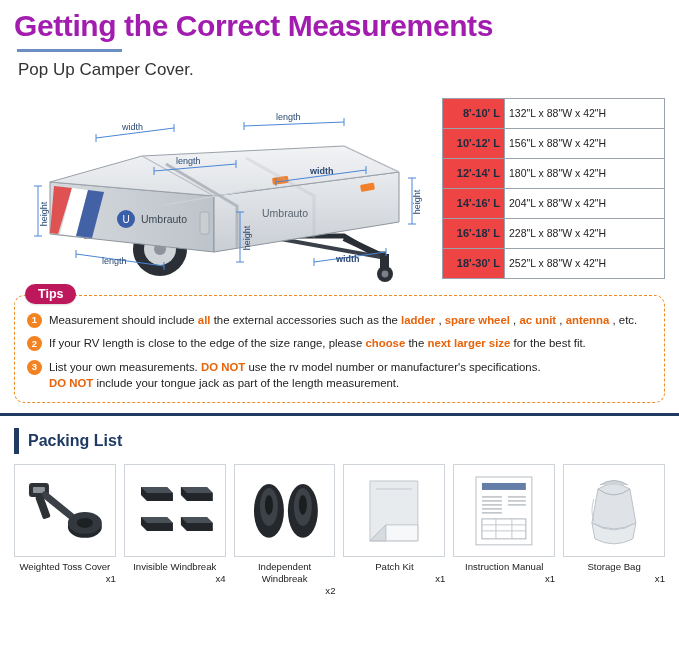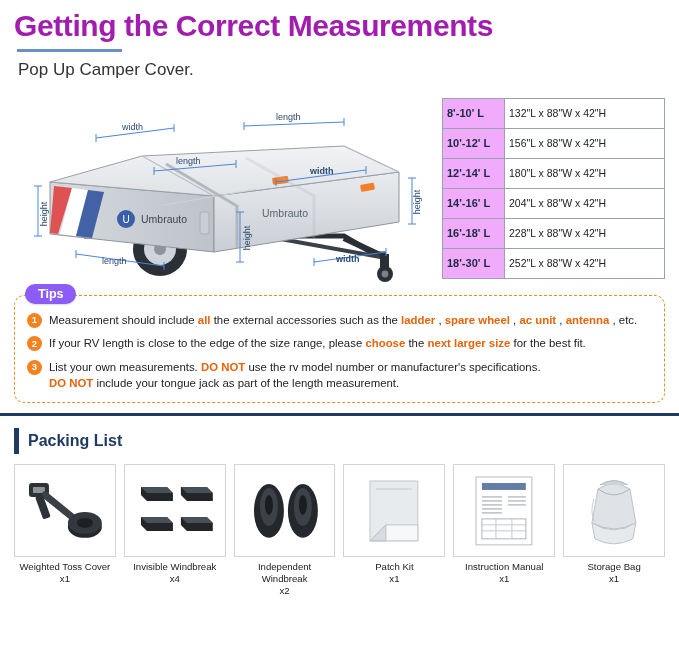--- a/index.html
+++ b/index.html
@@ -58,23 +58,23 @@
     width: 100%;
     font-size: 10.5px;
   }
   table.size-table td {
     border: 1px solid #9aa3ad;
     padding: 6px 4px;
     height: 30px;
   }
   td.size-col {
     width: 62px;
-    text-align: left;
+    text-align: right;
     font-weight: bold;
-    background: #f0abfc;
+    background: #ef4444;
     font-size: 11px;
     color: #1b2a3d;
   }
   td.dim-col {
     padding-left: 12px;
     color: #222;
     font-size: 10.5px;
   }
 
   
@@ -88,21 +88,21 @@
   .tips-box {
     border: 1.5px dashed #f08a24;
     border-radius: 10px;
     padding: 16px 12px 10px 12px;
     position: relative;
   }
   .tips-badge {
     position: absolute;
     top: -12px;
     left: 10px;
-    background: #8b5cf6;
+    background: #be185d;
     color: #fff;
     font-size: 12.5px;
     font-weight: bold;
     padding: 3px 13px;
     border-radius: 11px;
     box-shadow: 0 1px 2px rgba(0,0,0,.15);
   }
   .tip-row {
     display: flex;
     align-items: flex-start;
@@ -158,21 +158,21 @@
     background: #fff;
   }
   .card-art { position: absolute; inset: 0; }
   .card-caption {
     text-align: center;
     font-size: 9.6px;
     line-height: 1.25;
     margin-top: 4px;
     color: #222;
   }
-  .cap-qty { display: block; }
+  .cap-qty { display: block; text-align: right; }
   .cell { width: 100px; }
 </style>
 </head>
 <body>
 
 <div class="header">
   <h1 class="title">Getting the Correct Measurements</h1>
   <div class="title-rule"></div>
   <div class="subtitle">Pop Up Camper Cover.</div>
 </div>

